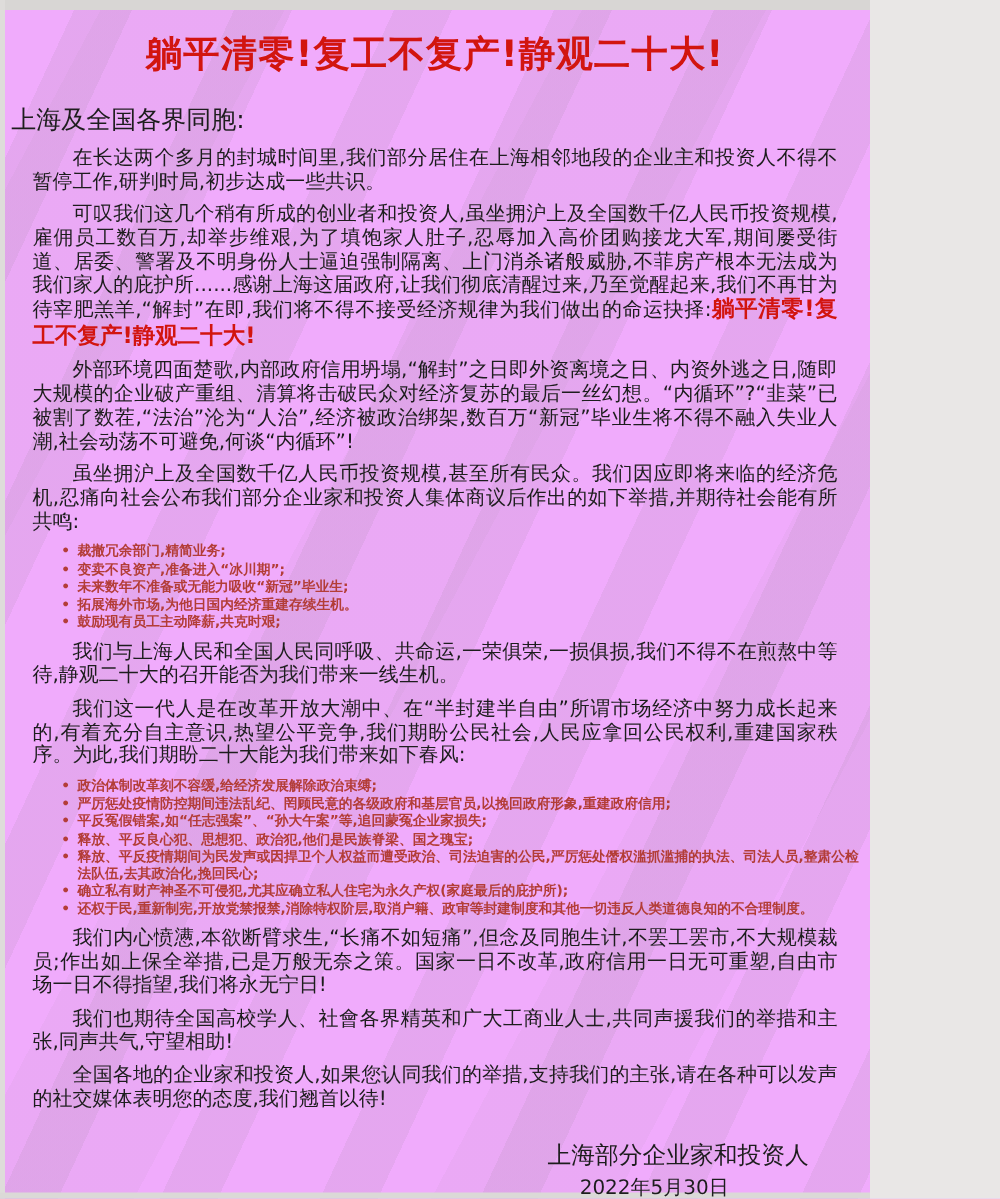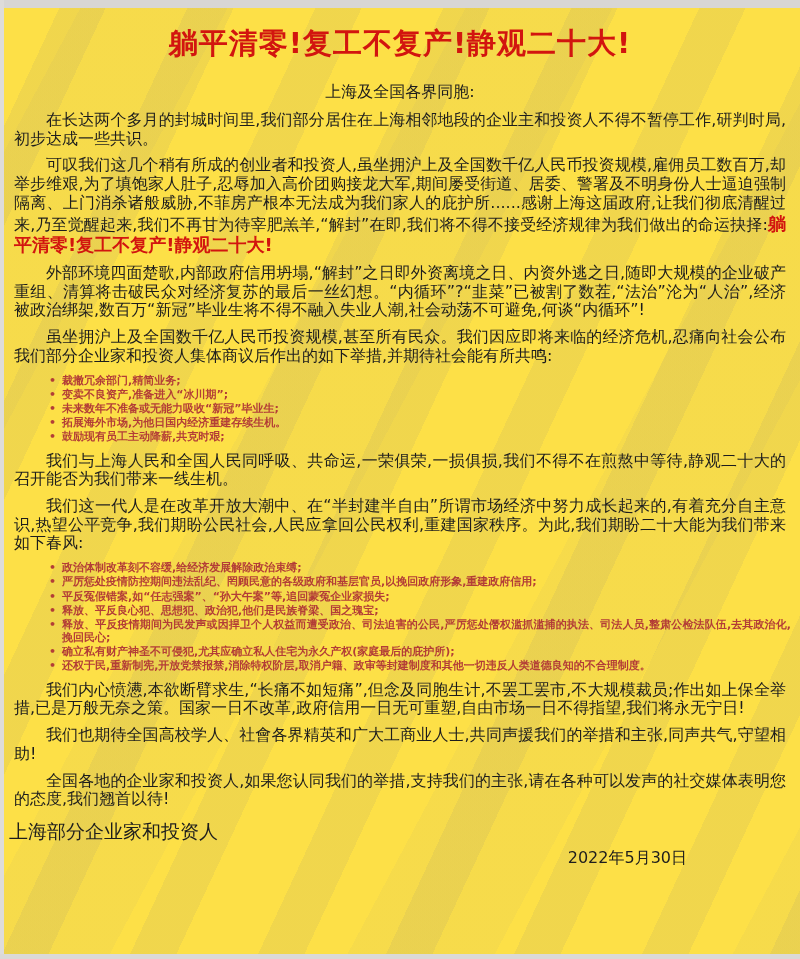--- a/index.html
+++ b/index.html
@@ -3,23 +3,23 @@
 <meta charset="utf-8">
 <style>
   html, body { margin: 0; padding: 0; }
   body {
     width: 800px; height: 959px;
     background: #e9e7e6;
     font-family: "DejaVu Sans", "Liberation Sans", sans-serif;
   }
   .page {
     position: relative;
-    width: 800px; height: 959px;
+    width: 696px; height: 959px;
     overflow: hidden;
-    background: #fde047;
+    background: #f0abfc;
   }
   
   .watermark {
     position: absolute; inset: -100px;
     background:
       repeating-linear-gradient(115deg,
         rgba(130,127,126,0) 0px, rgba(130,127,126,0) 74px,
         rgba(130,127,126,0.10) 74px, rgba(130,127,126,0.10) 116px),
       repeating-linear-gradient(118deg,
         rgba(140,137,136,0) 0px, rgba(140,137,136,0) 210px,
@@ -45,28 +45,27 @@
   }
   .title {
     text-align: center;
     color: #d2150f;
     font-weight: bold;
     font-size: 29px;
     letter-spacing: 1px;
     margin: 10px 0 18px 0;
   }
   .salutation {
-    font-size: 16px;
+    font-size: 20px;
     margin: 0 0 6px 0;
-    text-align: center;
   }
   p.para {
     font-size: 16px;
     line-height: 1.17;
-    margin: 8px 5px;
+    margin: 8px 17px;
     text-indent: 2em;
     text-align: justify;
   }
   .red-inline {
     color: #d2150f;
     font-weight: bold;
     font-size: 18px;
   }
   ul.redlist {
     list-style: none;
@@ -82,24 +81,24 @@
     position: relative;
     padding-left: 13px;
     margin: 1px 0;
   }
   ul.redlist li::before {
     content: "\2022";
     position: absolute;
     left: 0; top: 0;
   }
   .signature {
-    text-align: left;
+    text-align: right;
     padding-right: 40px;
     font-size: 19px;
-    margin-top: 10px;
+    margin-top: 22px;
   }
   .date {
     text-align: right;
     padding-right: 104px;
     font-size: 16px;
     margin-top: 3px;
   }
 </style>
 </head>
 <body>

